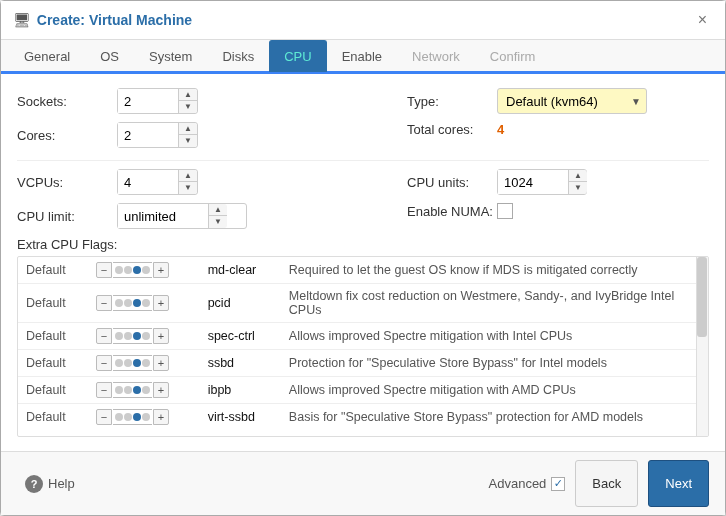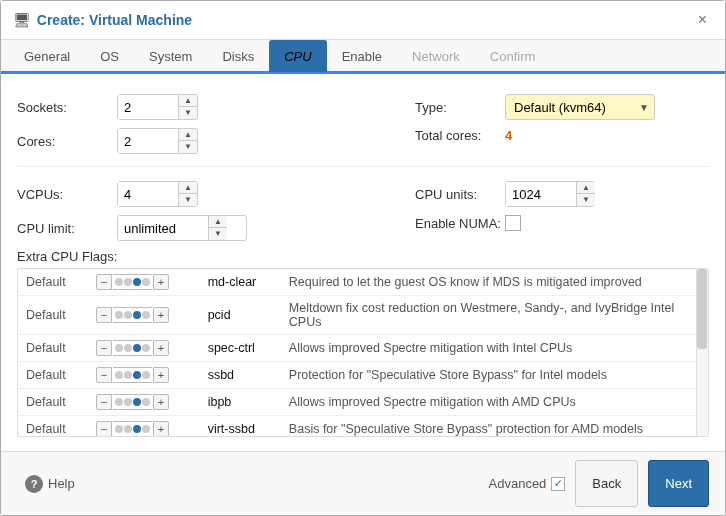--- a/index.html
+++ b/index.html
@@ -5,37 +5,37 @@
     * { box-sizing: border-box; margin: 0; padding: 0; }
     body { font-family: 'Segoe UI', Tahoma, Geneva, Verdana, sans-serif; font-size: 13px; background: #f0f0f0; display: flex; justify-content: center; align-items: center; width: 726px; height: 516px; }
     .dialog { width: 726px; height: 516px; background: #fff; border: 1px solid #aaa; border-radius: 4px; display: flex; flex-direction: column; box-shadow: 2px 2px 8px rgba(0,0,0,0.3); }
     .title-bar { background: #fff; border-bottom: 1px solid #ddd; padding: 8px 12px; display: flex; align-items: center; justify-content: space-between; }
     .title-bar-left { display: flex; align-items: center; gap: 6px; }
     .title-icon { color: #555; font-size: 14px; }
     .title-text { color: #2b6ea8; font-size: 14px; font-weight: 600; }
     .close-btn { cursor: pointer; color: #777; font-size: 16px; border: none; background: none; padding: 2px 6px; border-radius: 3px; }
     .tabs { display: flex; border-bottom: 3px solid #3b82f6; background: #f8f8f8; padding: 0 8px; }
     .tab { padding: 8px 14px; cursor: pointer; color: #555; border: 1px solid transparent; border-bottom: none; margin-bottom: -1px; font-size: 13px; border-radius: 3px 3px 0 0; }
-    .tab.cpu-active { background: #2b6ea8; color: #000000; border-color: #2b6ea8; font-style: italic; }
+    .tab.cpu-active { background: #2b6ea8; color: #5eead4; border-color: #2b6ea8; }
     .tab.disabled { color: #aaa; cursor: default; }
     .content { flex: 1; padding: 14px 16px; overflow: hidden; display: flex; flex-direction: column; gap: 0; }
     .form-row { display: flex; align-items: center; margin-bottom: 8px; }
     .form-label { width: 100px; color: #333; font-size: 13px; }
     .spinner-wrap { display: flex; align-items: center; border: 1px solid #ccc; border-radius: 3px; height: 26px; }
     .spinner-input { width: 60px; border: none; outline: none; padding: 2px 6px; font-size: 13px; height: 24px; background: #fff; }
     .spinner-btns { display: flex; flex-direction: column; border-left: 1px solid #ccc; }
     .spinner-btn { height: 12px; width: 18px; cursor: pointer; background: #f5f5f5; border: none; display: flex; align-items: center; justify-content: center; font-size: 8px; color: #555; line-height: 1; }
     .spinner-btn:first-child { border-bottom: 1px solid #ccc; border-radius: 0 3px 0 0; }
     .spinner-btn:last-child { border-radius: 0 0 3px 0; }
     .select-wrap { position: relative; display: inline-block; }
     .select-ctrl { border: 1px solid #ccc; border-radius: 3px; padding: 3px 24px 3px 8px; font-size: 13px; background: #fef9c3; appearance: none; -webkit-appearance: none; cursor: pointer; height: 26px; min-width: 150px; }
     .select-arrow { position: absolute; right: 6px; top: 50%; transform: translateY(-50%); pointer-events: none; color: #555; font-size: 10px; }
     .total-cores-val { color: #e06000; font-weight: 600; font-size: 13px; }
     .row-divider { border: none; border-top: 1px solid #eee; margin: 4px 0 8px 0; }
-    .two-col { display: flex; gap: 8px; margin-top: 6px; }
+    .two-col { display: flex; gap: 0; }
     .col-left { flex: 0 0 370px; }
     .col-right { flex: 1; padding-left: 20px; }
     .form-row-right { display: flex; align-items: center; margin-bottom: 8px; }
     .label-right-sec { width: 90px; color: #333; font-size: 13px; }
     .checkbox-ctrl { width: 16px; height: 16px; border: 1px solid #aaa; background: #fff; display: inline-flex; align-items: center; justify-content: center; cursor: pointer; }
     .flags-label { color: #333; font-size: 13px; margin-bottom: 4px; font-weight: 500; }
     .flags-table-wrap { border: 1px solid #ddd; border-radius: 2px; overflow: hidden; position: relative; flex: 1; display: flex; flex-direction: column; }
     .flags-table { width: 100%; border-collapse: collapse; }
     .flags-table tr { border-bottom: 1px solid #eee; }
     .flags-table tr:last-child { border-bottom: none; }
@@ -188,21 +188,21 @@
                     <div class="tg-dots">
                       <div class="tg-dot"></div>
                       <div class="tg-dot"></div>
                       <div class="tg-dot on"></div>
                       <div class="tg-dot"></div>
                     </div>
                     <div class="tg-plus">+</div>
                   </div>
                 </td>
                 <td class="flag-name">md-clear</td>
-                <td class="flag-desc">Required to let the guest OS know if MDS is mitigated improved</td>
+                <td class="flag-desc">Required to let the guest OS know if MDS is mitigated correctly</td>
               </tr>
               <tr>
                 <td class="flag-default">Default</td>
                 <td style="white-space: nowrap;">
                   <div class="toggle-group">
                     <div class="tg-minus">−</div>
                     <div class="tg-dots">
                       <div class="tg-dot"></div>
                       <div class="tg-dot"></div>
                       <div class="tg-dot on"></div>

